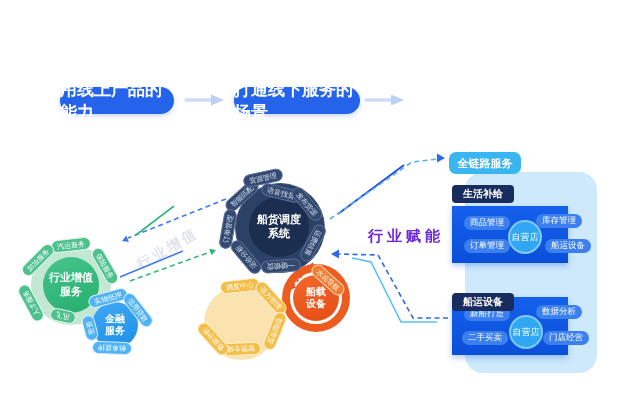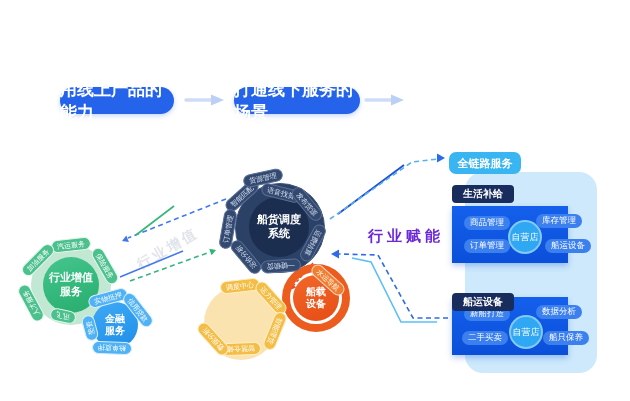--- a/index.html
+++ b/index.html
@@ -163,17 +163,17 @@
     <span class="ppill" style="left:12px;top:33px">订单管理</span>
     <span class="ppill" style="left:93px;top:33px">船运设备</span>
     <span class="pcircle" style="left:56px;top:14px">自营店</span>
   </div>
 
   <div class="panel-tab tab2">船运设备</div>
   <div class="panel-card card2">
     <span class="ppill" style="left:12px;top:10px">新船打造</span>
     <span class="ppill" style="left:84px;top:8px">数据分析</span>
     <span class="ppill" style="left:10px;top:34px">二手买卖</span>
-    <span class="ppill" style="left:91px;top:34px">船只保养</span>
+    <span class="ppill" style="left:91px;top:34px">门店经营</span>
     <span class="pcircle" style="left:57px;top:18px">自营店</span>
   </div>
 
 </div>
 
 </body></html>

